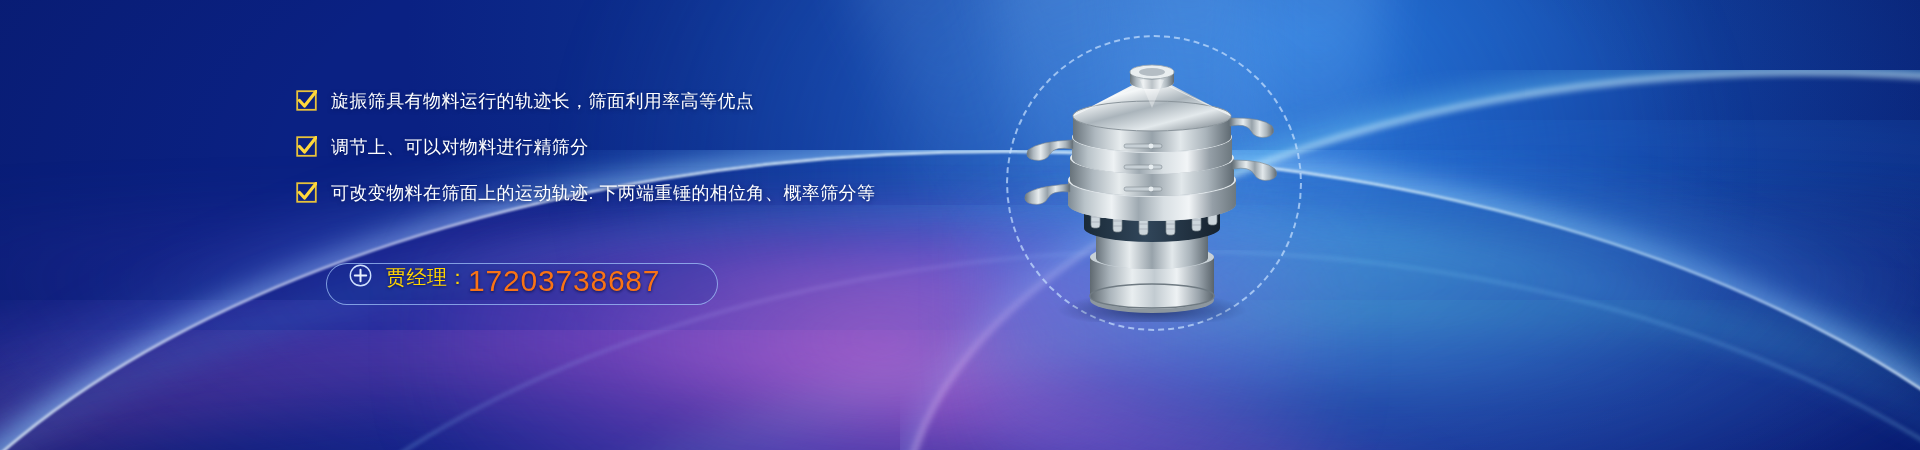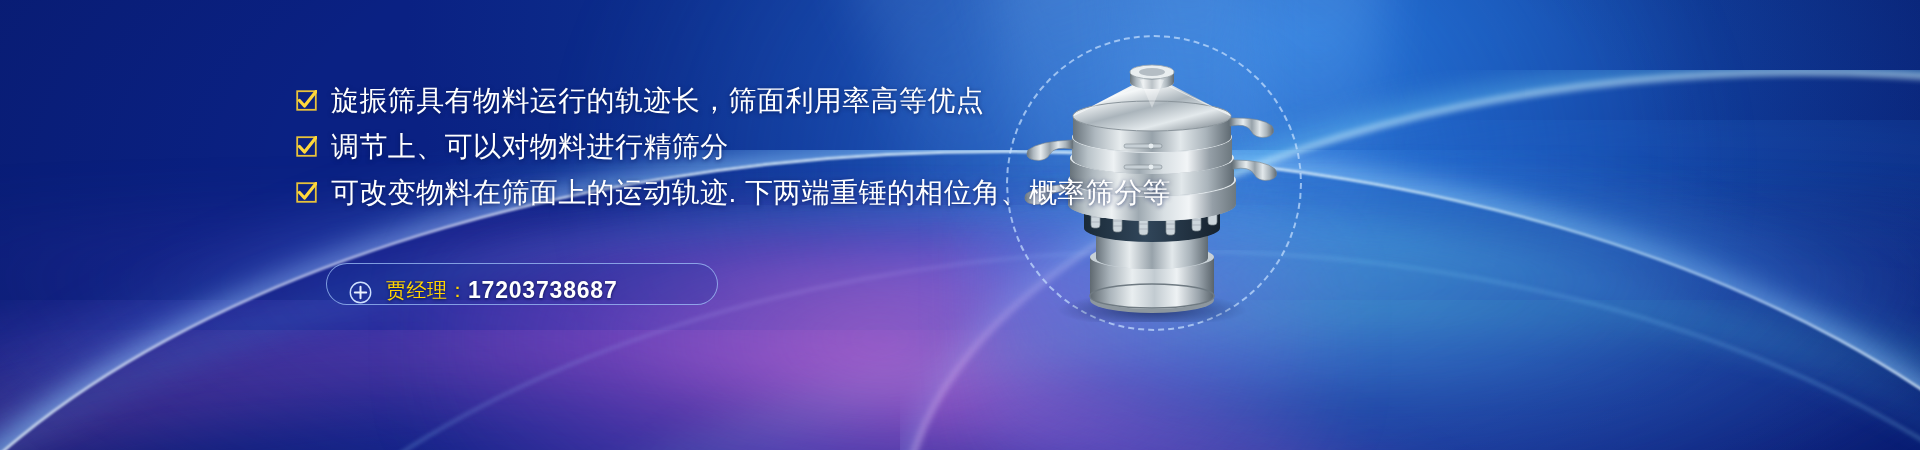--- a/index.html
+++ b/index.html
@@ -169,54 +169,54 @@
     white-space: nowrap;
   }
   .bullet .check {
     flex: none;
     width: 21px; height: 21px;
     margin-top: 4px;
     margin-right: 14px;
   }
   .bullet .txt {
     color: #ffffff;
-    font-size: 28px;
+    font-size: 18px;
     line-height: 30px;
     letter-spacing: .4px;
     text-shadow: 0 1px 4px rgba(0,20,80,.75);
   }
 
   
   .phone-pill {
     position: absolute;
     left: 326px; top: 263px;
     width: 392px; height: 42px;
     border: 1px solid rgba(170,205,255,.70);
     border-radius: 21px;
     display: flex;
-    align-items: flex-end;
+    align-items: flex-start;
     padding-left: 22px;
     box-sizing: border-box;
     background: rgba(18,52,150,.18);
   }
   .phone-pill .plus {
     flex: none;
     width: 23px; height: 23px;
     margin-right: 14px;
   }
   .phone-label {
     color: #ffd400;
     font-size: 20px;
     letter-spacing: .5px;
     text-shadow: 0 1px 3px rgba(0,10,60,.8);
   }
   .phone-number {
-    color: #ffffff;
-    font-size: 23px;
-    font-weight: bold;
+    color: #f97316;
+    font-size: 30px;
+    font-weight: normal;
     letter-spacing: .8px;
     text-shadow: 0 1px 3px rgba(0,10,60,.8);
   }
 
   
   .machine {
     position: absolute;
     left: 1012px;
     top: 52px;
     width: 280px;

